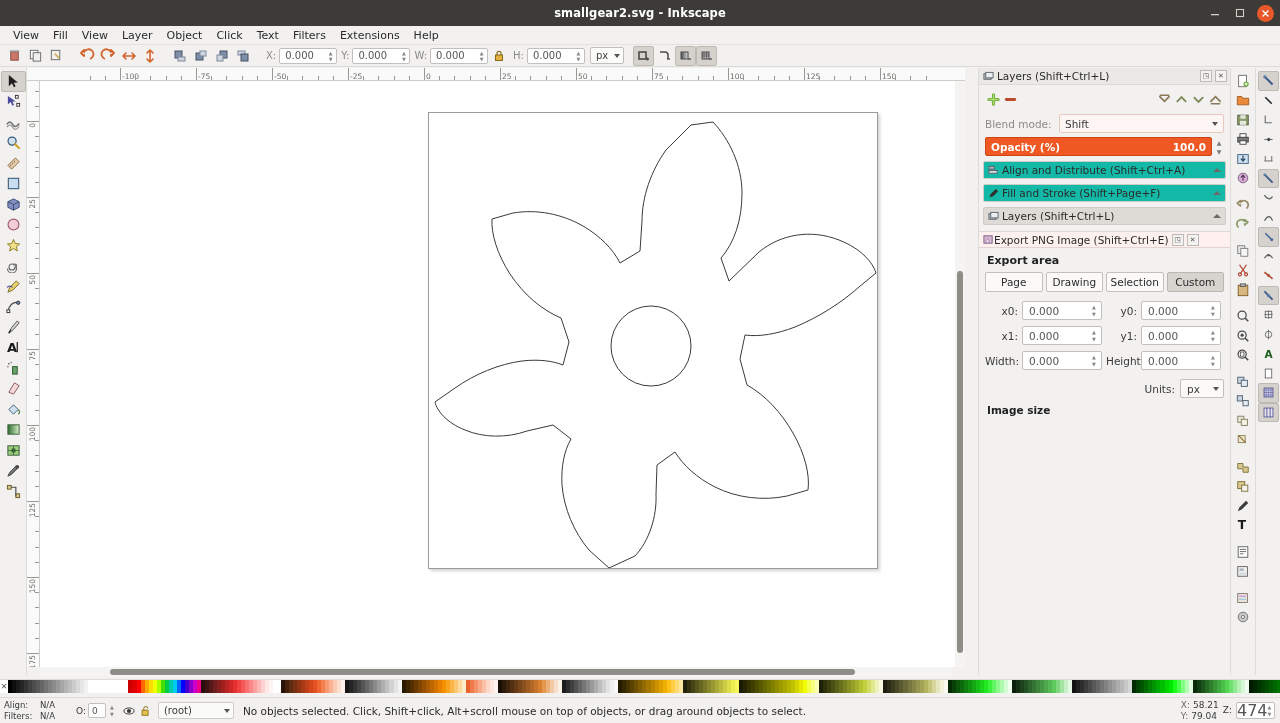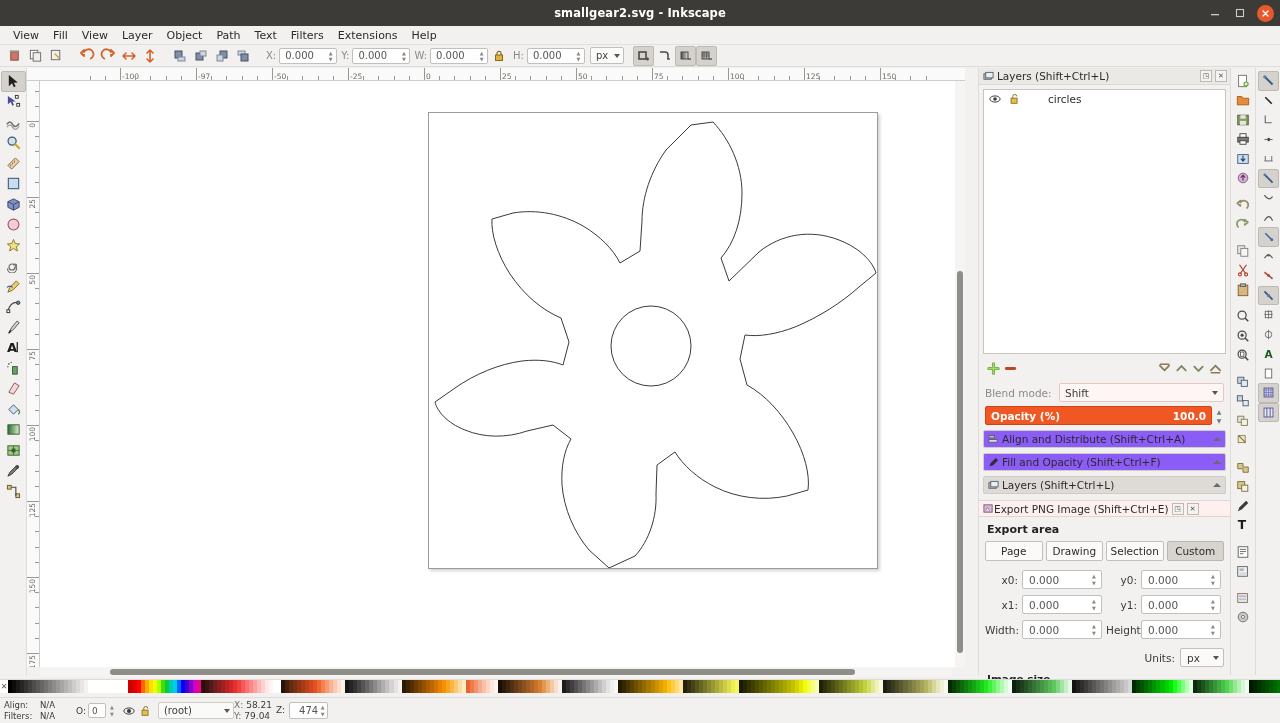--- a/index.html
+++ b/index.html
@@ -134,21 +134,21 @@
     margin:4px 6px 0 6px; height:19px; display:flex; align-items:center;
   }
   .opbar{
     flex:1; height:19px; background:#ef5823; border:1px solid #cf4413; border-radius:2px;
     display:flex; align-items:center; padding:0 5px; color:#fff; font-size:10.5px; font-weight:bold;
   }
   .opbar .sp{ flex:1; }
   .opspin{ display:flex;flex-direction:column; width:10px; margin-left:2px; }
   .opspin i{ font-style:normal; font-size:6px; line-height:9px; color:#777; text-align:center; }
   .collapsed{
-    margin:5px 4px 0 4px; height:18px; background:#8b5cf6; border:1px solid #cfccc7;
+    margin:5px 4px 0 4px; height:18px; background:#14b8a6; border:1px solid #cfccc7;
     border-radius:2px; display:flex; align-items:center; padding:0 4px; font-size:10.5px; color:#2b2b2b;
   }
   .collapsed.sel{ background:#dedbd6; }
   .collapsed .sp{ flex:1; margin-left:3px; }
   .chev{ width:0;height:0;border-left:4px solid transparent;border-right:4px solid transparent;border-bottom:4px solid #6b6b6b; }
 
   .exp-title{
     margin-top:6px; height:17px; display:flex; align-items:center; padding:0 3px 0 4px;
     background:#fdf0ef; border-top:1px solid #dcdad6; border-bottom:1px solid #e4d3d1;
     font-size:10.5px; color:#2b2b2b;
@@ -219,21 +219,21 @@
     display:flex; align-items:center; width:76px; height:17px; margin-left:7px;
     border:1px solid #cfccc7; background:#fafaf9; border-radius:2px; padding:0 3px 0 5px;
     font-size:10px; color:#3a3a3a;
   }
   .layersel .sp{flex:1;}
   .statusmsg{ flex:1; font-size:10.5px; color:#2b2b2b; margin-left:9px; }
   .coords{ display:flex; align-items:center; margin-right:5px; gap:4px; }
   .cxy{ font-size:9px; color:#3a3a3a; line-height:11px; }
   .cxy .k{ color:#6d6b67; margin-right:3px; }
   .zbox{ display:flex;align-items:center;height:17px;border:1px solid #c3c0bb;background:#fff;border-radius:2px; }
-  .zbox span{ width:28px; font-size:10px; color:#555; text-align:right; }
+  .zbox span{ width:28px; font-size:16px; color:#555; text-align:center; }
   .zbox .arrows{ display:flex;flex-direction:column;width:9px; }
   .zbox .arrows i{ font-style:normal;font-size:5px;line-height:7px;color:#888;text-align:center; }
 
   svg{ display:block; }
 </style>
 </head>
 <body>
 
 <div id="app">
 
@@ -257,21 +257,21 @@
       </div>
     </div>
   </div>
 
   <div class="menubar" id="menubar">
       <div class="mi">View</div>
       <div class="mi">Fill</div>
       <div class="mi">View</div>
       <div class="mi">Layer</div>
       <div class="mi">Object</div>
-      <div class="mi">Path</div>
+      <div class="mi">Click</div>
       <div class="mi">Text</div>
       <div class="mi">Filters</div>
       <div class="mi">Extensions</div>
       <div class="mi">Help</div>
     </div>
 
   <div class="cmdbar">
     <div class="tbtn">
       <svg width="15" height="15" viewBox="0 0 16 16">
           <rect x="4" y="4" width="8" height="9" fill="#c9786a" stroke="#8d4a40"></rect>
@@ -551,21 +551,21 @@
   <div class="ruler-h" id="rulerH">
       <div class="rtick" style="left: 62.6px; height: 4px;"></div>
       <div class="rtick" style="left: 77.8px; height: 4px;"></div>
       <div class="rtick" style="left: 93px; height: 13px;"></div>
       <div class="rlab" style="left: 93px;">-100</div>
       <div class="rtick" style="left: 108.2px; height: 4px;"></div>
       <div class="rtick" style="left: 123.4px; height: 4px;"></div>
       <div class="rtick" style="left: 138.6px; height: 4px;"></div>
       <div class="rtick" style="left: 153.8px; height: 4px;"></div>
       <div class="rtick" style="left: 169px; height: 13px;"></div>
-      <div class="rlab" style="left: 169px;">-97</div>
+      <div class="rlab" style="left: 169px;">-75</div>
       <div class="rtick" style="left: 184.2px; height: 4px;"></div>
       <div class="rtick" style="left: 199.4px; height: 4px;"></div>
       <div class="rtick" style="left: 214.6px; height: 4px;"></div>
       <div class="rtick" style="left: 229.8px; height: 4px;"></div>
       <div class="rtick" style="left: 245px; height: 13px;"></div>
       <div class="rlab" style="left: 245px;">-50</div>
       <div class="rtick" style="left: 260.2px; height: 4px;"></div>
       <div class="rtick" style="left: 275.4px; height: 4px;"></div>
       <div class="rtick" style="left: 290.6px; height: 4px;"></div>
       <div class="rtick" style="left: 305.8px; height: 4px;"></div>
@@ -733,37 +733,20 @@
         <svg width="11" height="11" viewBox="0 0 12 12">
             <rect x="1" y="3" width="8" height="6" fill="#c0c6cc" stroke="#5a6068"></rect>
             <rect x="3" y="1.5" width="8" height="6" fill="#eceff2" stroke="#5a6068"></rect>
           </svg>
       </span>
       <span class="ptxt">Layers (Shift+Ctrl+L)</span>
       <span class="ptbtn">◳</span>
       <span class="ptbtn">✕</span>
     </div>
 
-    <div class="layerlist">
-      <div class="layerrow">
-        <span>
-          <svg width="12" height="12" viewBox="0 0 14 14">
-              <ellipse cx="7" cy="7" rx="6" ry="3.6" fill="none" stroke="#3a3a3a" stroke-width="1.1"></ellipse>
-              <circle cx="7" cy="7" r="2.1" fill="#3a3a3a"></circle>
-            </svg>
-        </span>
-        <span>
-          <svg width="11" height="12" viewBox="0 0 12 14">
-              <rect x="2" y="6" width="7" height="6" fill="#e3c14f" stroke="#8a6a14"></rect>
-              <path d="M4 6 V4 a2.3 2.3 0 0 1 4.6 0" fill="none" stroke="#8a6a14" stroke-width="1.1"></path>
-            </svg>
-        </span>
-        <span class="lname">circles</span>
-      </div>
-    </div>
 
     <div class="layer-toolrow">
       <span class="ltb">
         <svg width="13" height="13" viewBox="0 0 14 14">
             <path d="M7 2 V12 M2 7 H12" stroke="#6aa83a" stroke-width="3.4" stroke-linecap="round"></path>
             <path d="M7 2 V12 M2 7 H12" stroke="#a8d870" stroke-width="1.6" stroke-linecap="round"></path>
           </svg>
       </span>
       <span class="ltb">
         <svg width="13" height="13" viewBox="0 0 14 14">
@@ -824,21 +807,21 @@
       <span class="sp">Align and Distribute (Shift+Ctrl+A)</span>
       <span class="chev"></span>
     </div>
 
     <div class="collapsed">
       <span>
         <svg width="11" height="11" viewBox="0 0 12 12">
             <path d="M1.5 10 L3 6.5 L8.5 1 L11 3.5 L5.5 9 Z" fill="#2e2e2e"></path>
           </svg>
       </span>
-      <span class="sp">Fill and Opacity (Shift+Ctrl+F)</span>
+      <span class="sp">Fill and Stroke (Shift+Page+F)</span>
       <span class="chev"></span>
     </div>
 
     <div class="collapsed sel">
       <span>
         <svg width="11" height="11" viewBox="0 0 12 12">
             <rect x="1" y="3" width="8" height="6" fill="#c0c6cc" stroke="#5a6068"></rect>
             <rect x="3" y="1.5" width="8" height="6" fill="#eceff2" stroke="#5a6068"></rect>
           </svg>
       </span>
@@ -1560,20 +1543,21 @@
             <path d="M4 6 V4 a2.3 2.3 0 0 1 4.6 0" fill="none" stroke="#8a6a14" stroke-width="1.1"></path>
           </svg>
       </span>
     </div>
 
     <div class="layersel">
       <span class="sp">(root)</span>
       <span class="caret"></span>
     </div>
 
+    <div class="statusmsg">No objects selected. Click, Shift+click, Alt+scroll mouse on top of objects, or drag around objects to select.</div>
 
     <div class="coords">
       <div>
         <div class="cxy"><span class="k">X:</span><span>58.21</span></div>
         <div class="cxy"><span class="k">Y:</span><span>79.04</span></div>
       </div>
       <span class="cxy">Z:</span>
       <div class="zbox">
         <span>474</span>
         <div class="arrows">

